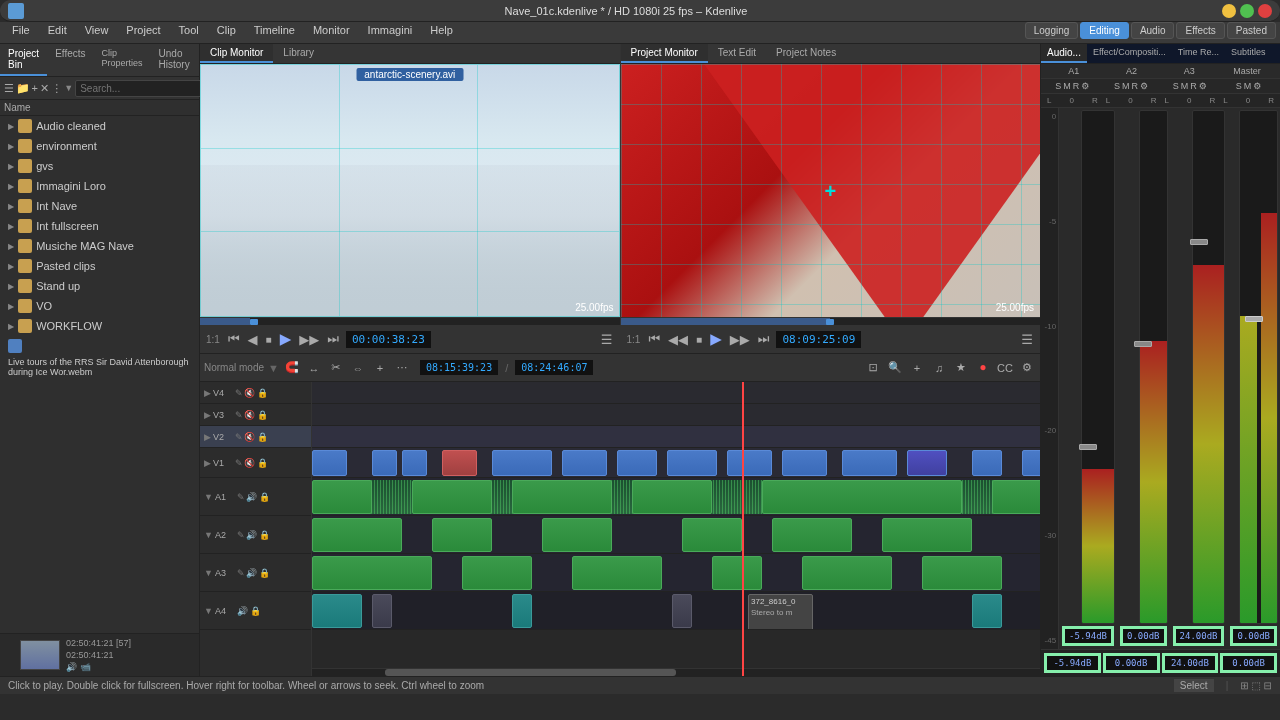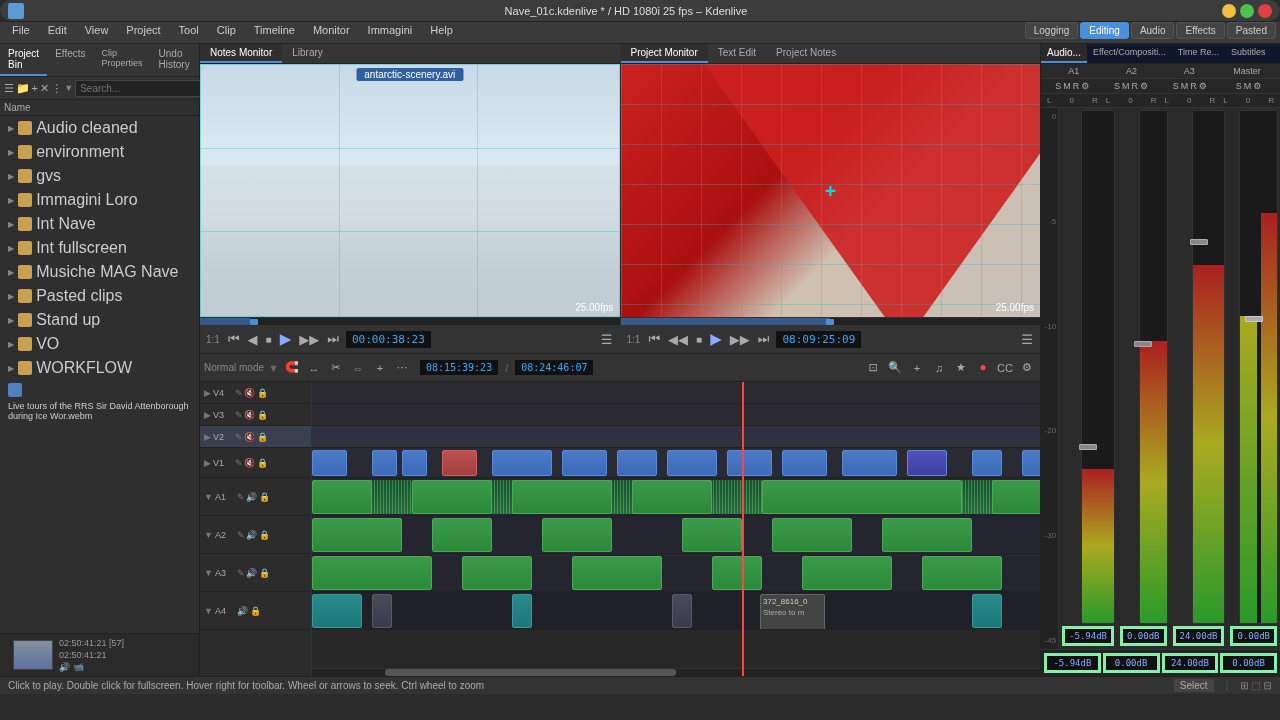--- a/index.html
+++ b/index.html
@@ -30,22 +30,22 @@
     .left-tab { padding: 4px 8px; font-size: 10px; color: #aaa; cursor: pointer; border-bottom: 2px solid transparent; }
     .left-tab.active { color: #fff; border-bottom: 2px solid #4a90d9; }
     #left-toolbar { display: flex; align-items: center; padding: 2px 4px; background: #333; border-bottom: 1px solid #222; gap: 2px; }
     .icon-btn { width: 18px; height: 18px; display: flex; align-items: center; justify-content: center; cursor: pointer; color: #aaa; font-size: 11px; border-radius: 2px; }
     #search-box { flex: 1; background: #222; border: 1px solid #444; color: #ccc; padding: 2px 4px; font-size: 10px; border-radius: 2px; }
     #file-list { flex: 1; overflow-y: auto; }
     .file-item { display: flex; align-items: center; padding: 3px 8px; cursor: pointer; gap: 4px; }
     .file-icon { width: 14px; height: 14px; border-radius: 2px; flex-shrink: 0; }
     .file-icon.folder { background: #c8a050; }
     .file-icon.video { background: #5080c0; }
-    .file-name { color: #ccc; font-size: 16px; }
-    .file-preview { display: flex; align-items: center; padding: 4px 13px; gap: 6px; background: #2a2a2a; border-top: 1px solid #222; }
+    .file-name { color: #ccc; font-size: 11px; }
+    .file-preview { display: flex; align-items: center; padding: 4px 20px; gap: 6px; background: #2a2a2a; border-top: 1px solid #222; }
     .preview-thumb { width: 40px; height: 30px; background: #555; border: 1px solid #444; flex-shrink: 0; }
     .preview-info { font-size: 9px; color: #999; }
 
     
     #center-panel { flex: 1; display: flex; flex-direction: column; }
     #monitors { display: flex; height: 310px; border-bottom: 1px solid #222; }
     #clip-monitor { flex: 1; background: #1a1a1a; display: flex; flex-direction: column; border-right: 1px solid #333; }
     #project-monitor { flex: 1; background: #1a1a1a; display: flex; flex-direction: column; }
     .monitor-tabs { display: flex; background: #353535; border-bottom: 1px solid #222; }
     .monitor-tab { padding: 3px 10px; font-size: 10px; color: #aaa; cursor: pointer; }
@@ -232,21 +232,21 @@
       </div>
     </div>
   </div>
 
   <div id="center-panel">
 
     <div id="monitors">
 
       <div id="clip-monitor">
         <div class="monitor-tabs">
-          <span class="monitor-tab active">Notes Monitor</span>
+          <span class="monitor-tab active">Clip Monitor</span>
           <span class="monitor-tab">Library</span>
         </div>
         <div class="monitor-view">
           <div class="snow-scene"></div>
           <div class="monitor-filename">antarctic-scenery.avi</div>
           <div class="monitor-fps">25.00fps</div>
 
           <div style="position:absolute;top:0;left:0;right:0;bottom:0;border:1px solid rgba(0,200,200,0.4);pointer-events:none;">
             <div style="position:absolute;top:33%;left:0;right:0;border-top:1px solid rgba(0,200,200,0.3);"></div>
             <div style="position:absolute;top:66%;left:0;right:0;border-top:1px solid rgba(0,200,200,0.3);"></div>
@@ -467,21 +467,21 @@
             <div class="track-clip clip-audio-green" style="left:610px;width:80px;height:34px;"></div>
 
           </div>
 
           <div class="track-row" style="height:38px;background:#202028;position:relative;">
             <div class="track-clip clip-audio-teal" style="left:0;width:50px;height:34px;"></div>
             <div class="track-clip clip-audio-dark" style="left:60px;width:20px;height:34px;"></div>
             <div class="track-clip clip-audio-teal" style="left:200px;width:20px;height:34px;"></div>
             <div class="track-clip clip-audio-dark" style="left:360px;width:20px;height:34px;"></div>
 
-            <div class="track-clip clip-audio-dark" style="left:448px;width:65px;height:50px;background:#444;border:1px solid #666;z-index:15;">
+            <div class="track-clip clip-audio-dark" style="left:436px;width:65px;height:50px;background:#444;border:1px solid #666;z-index:15;">
               <div style="font-size:8px;color:#ccc;padding:2px;">372_8616_0</div>
               <div style="font-size:8px;color:#aaa;padding:0 2px;">Stereo to m</div>
             </div>
             <div class="track-clip clip-audio-teal" style="left:660px;width:30px;height:34px;"></div>
 
           </div>
 
           <div style="height:8px;background:#222;border-top:1px solid #333;position:absolute;bottom:0;left:0;right:0;">
             <div style="position:absolute;left:10%;width:40%;height:100%;background:#555;border-radius:3px;"></div>
           </div>

